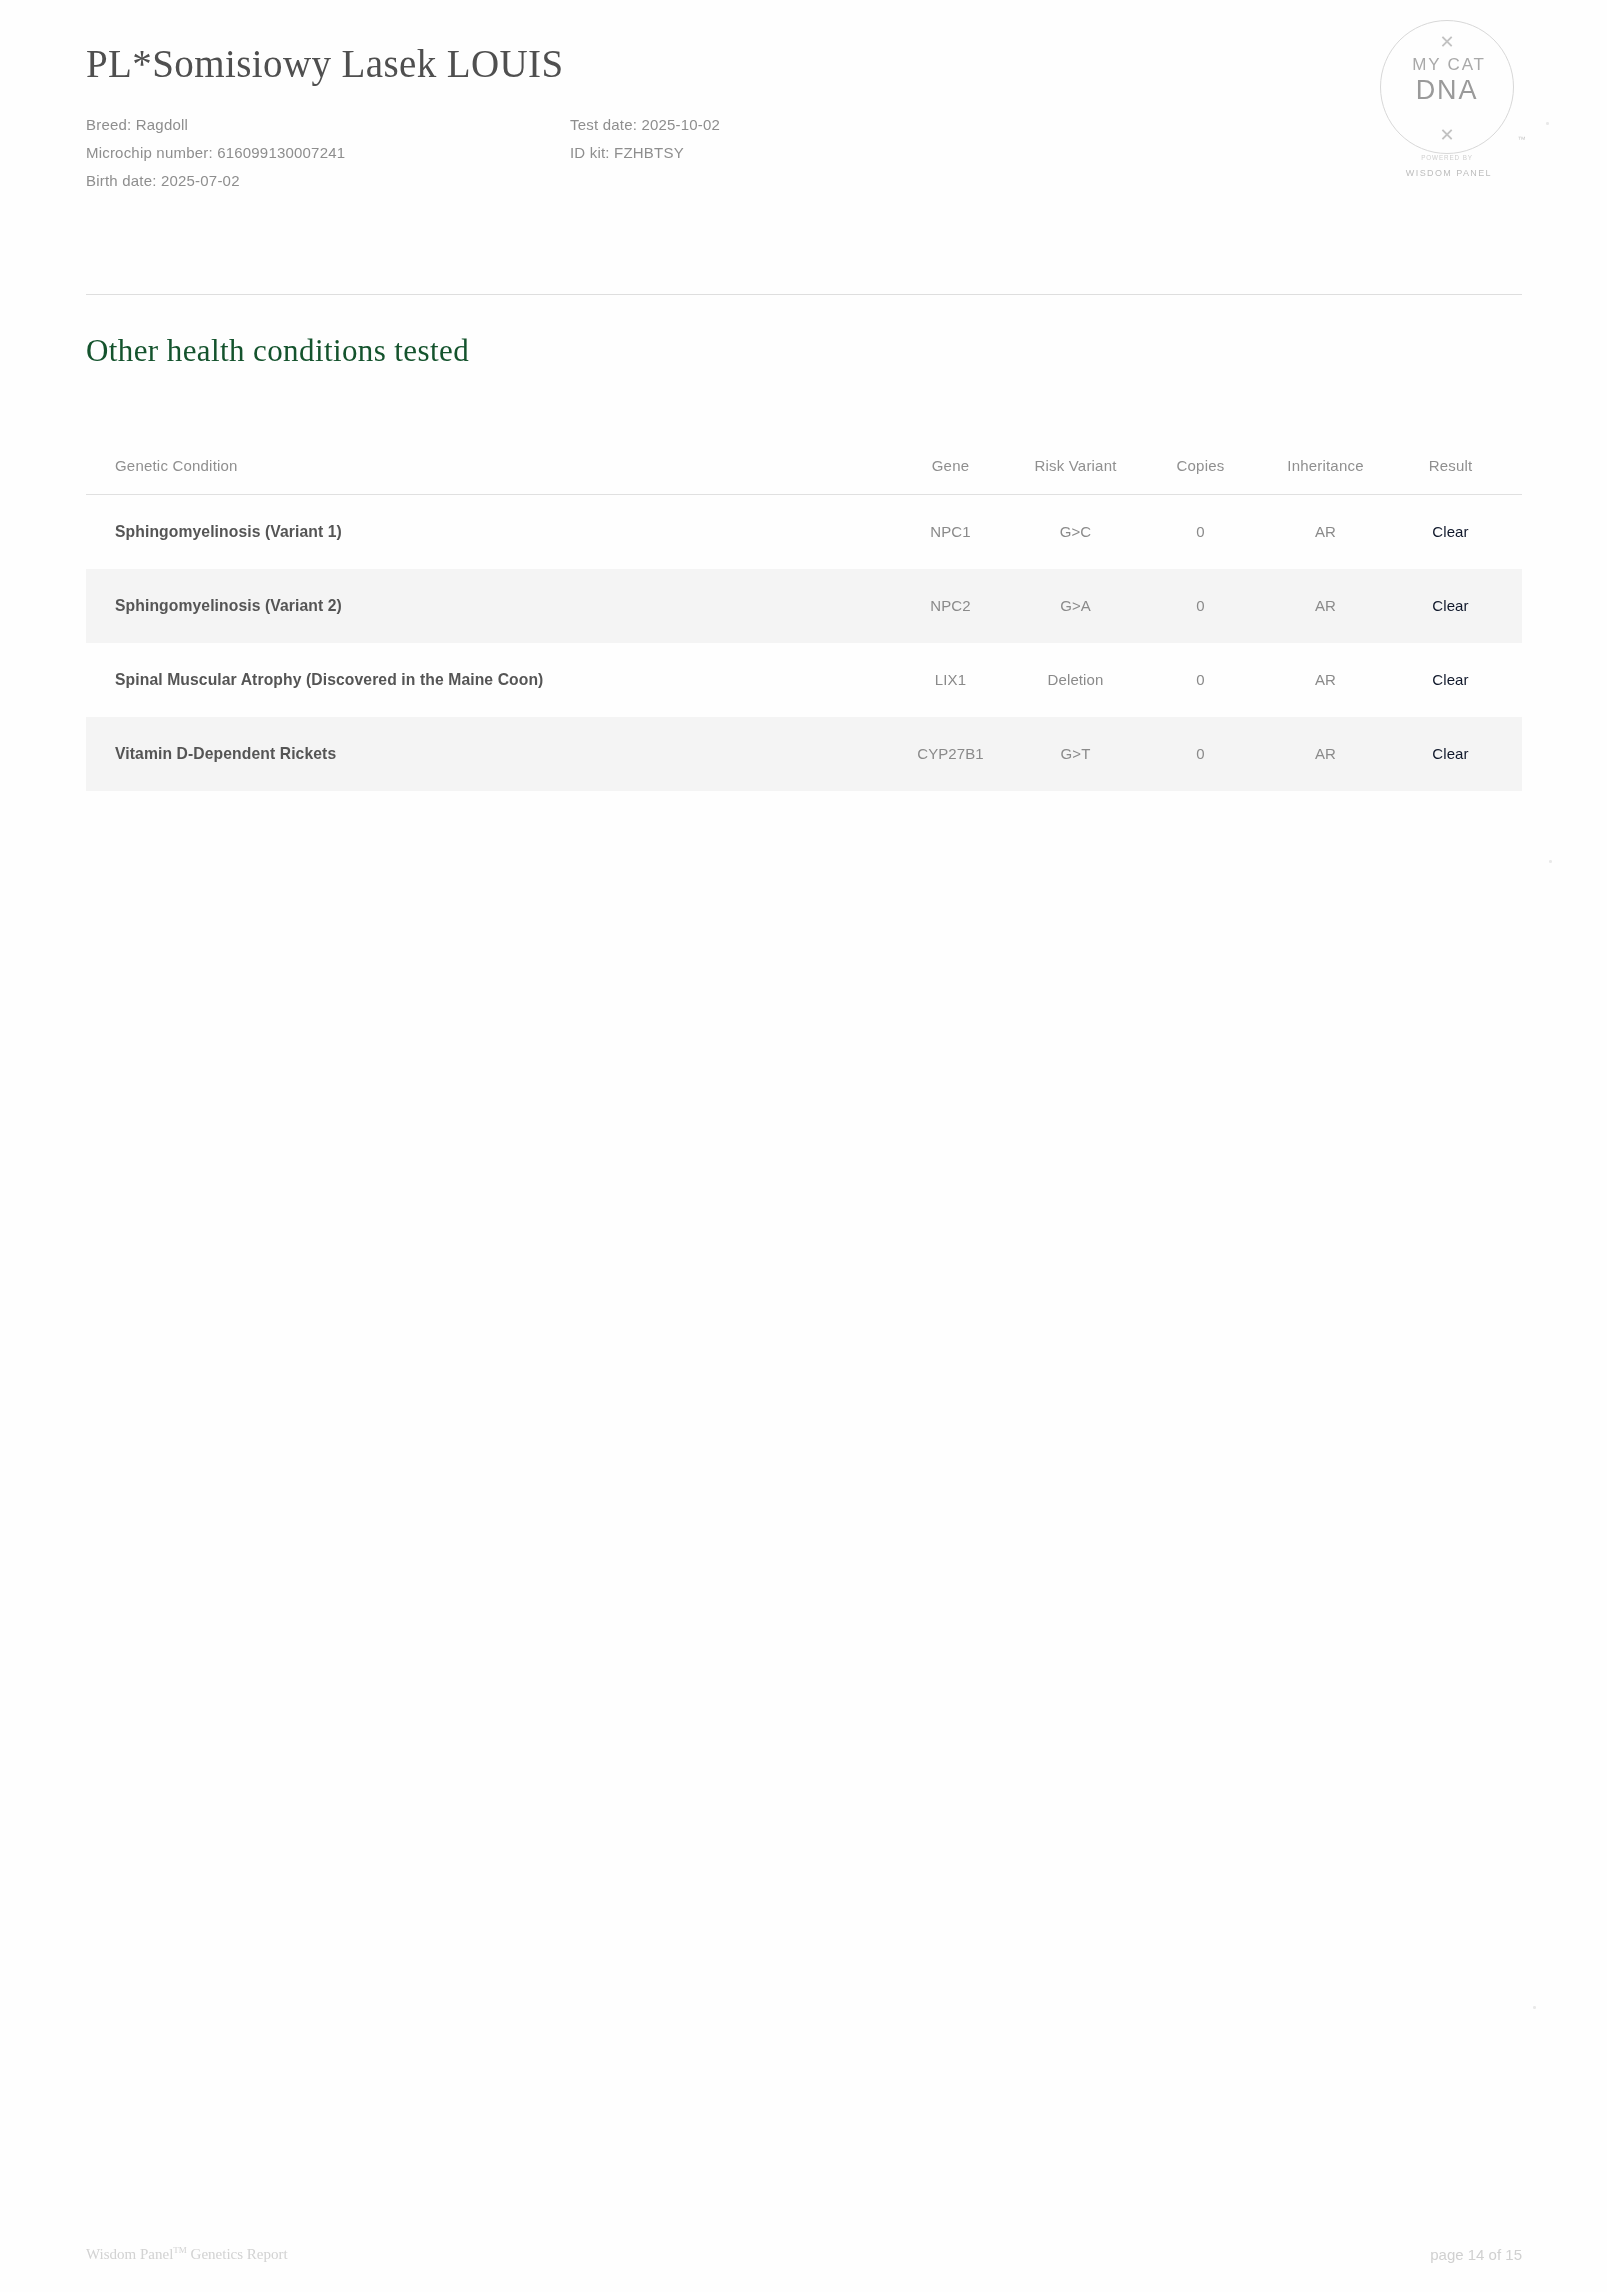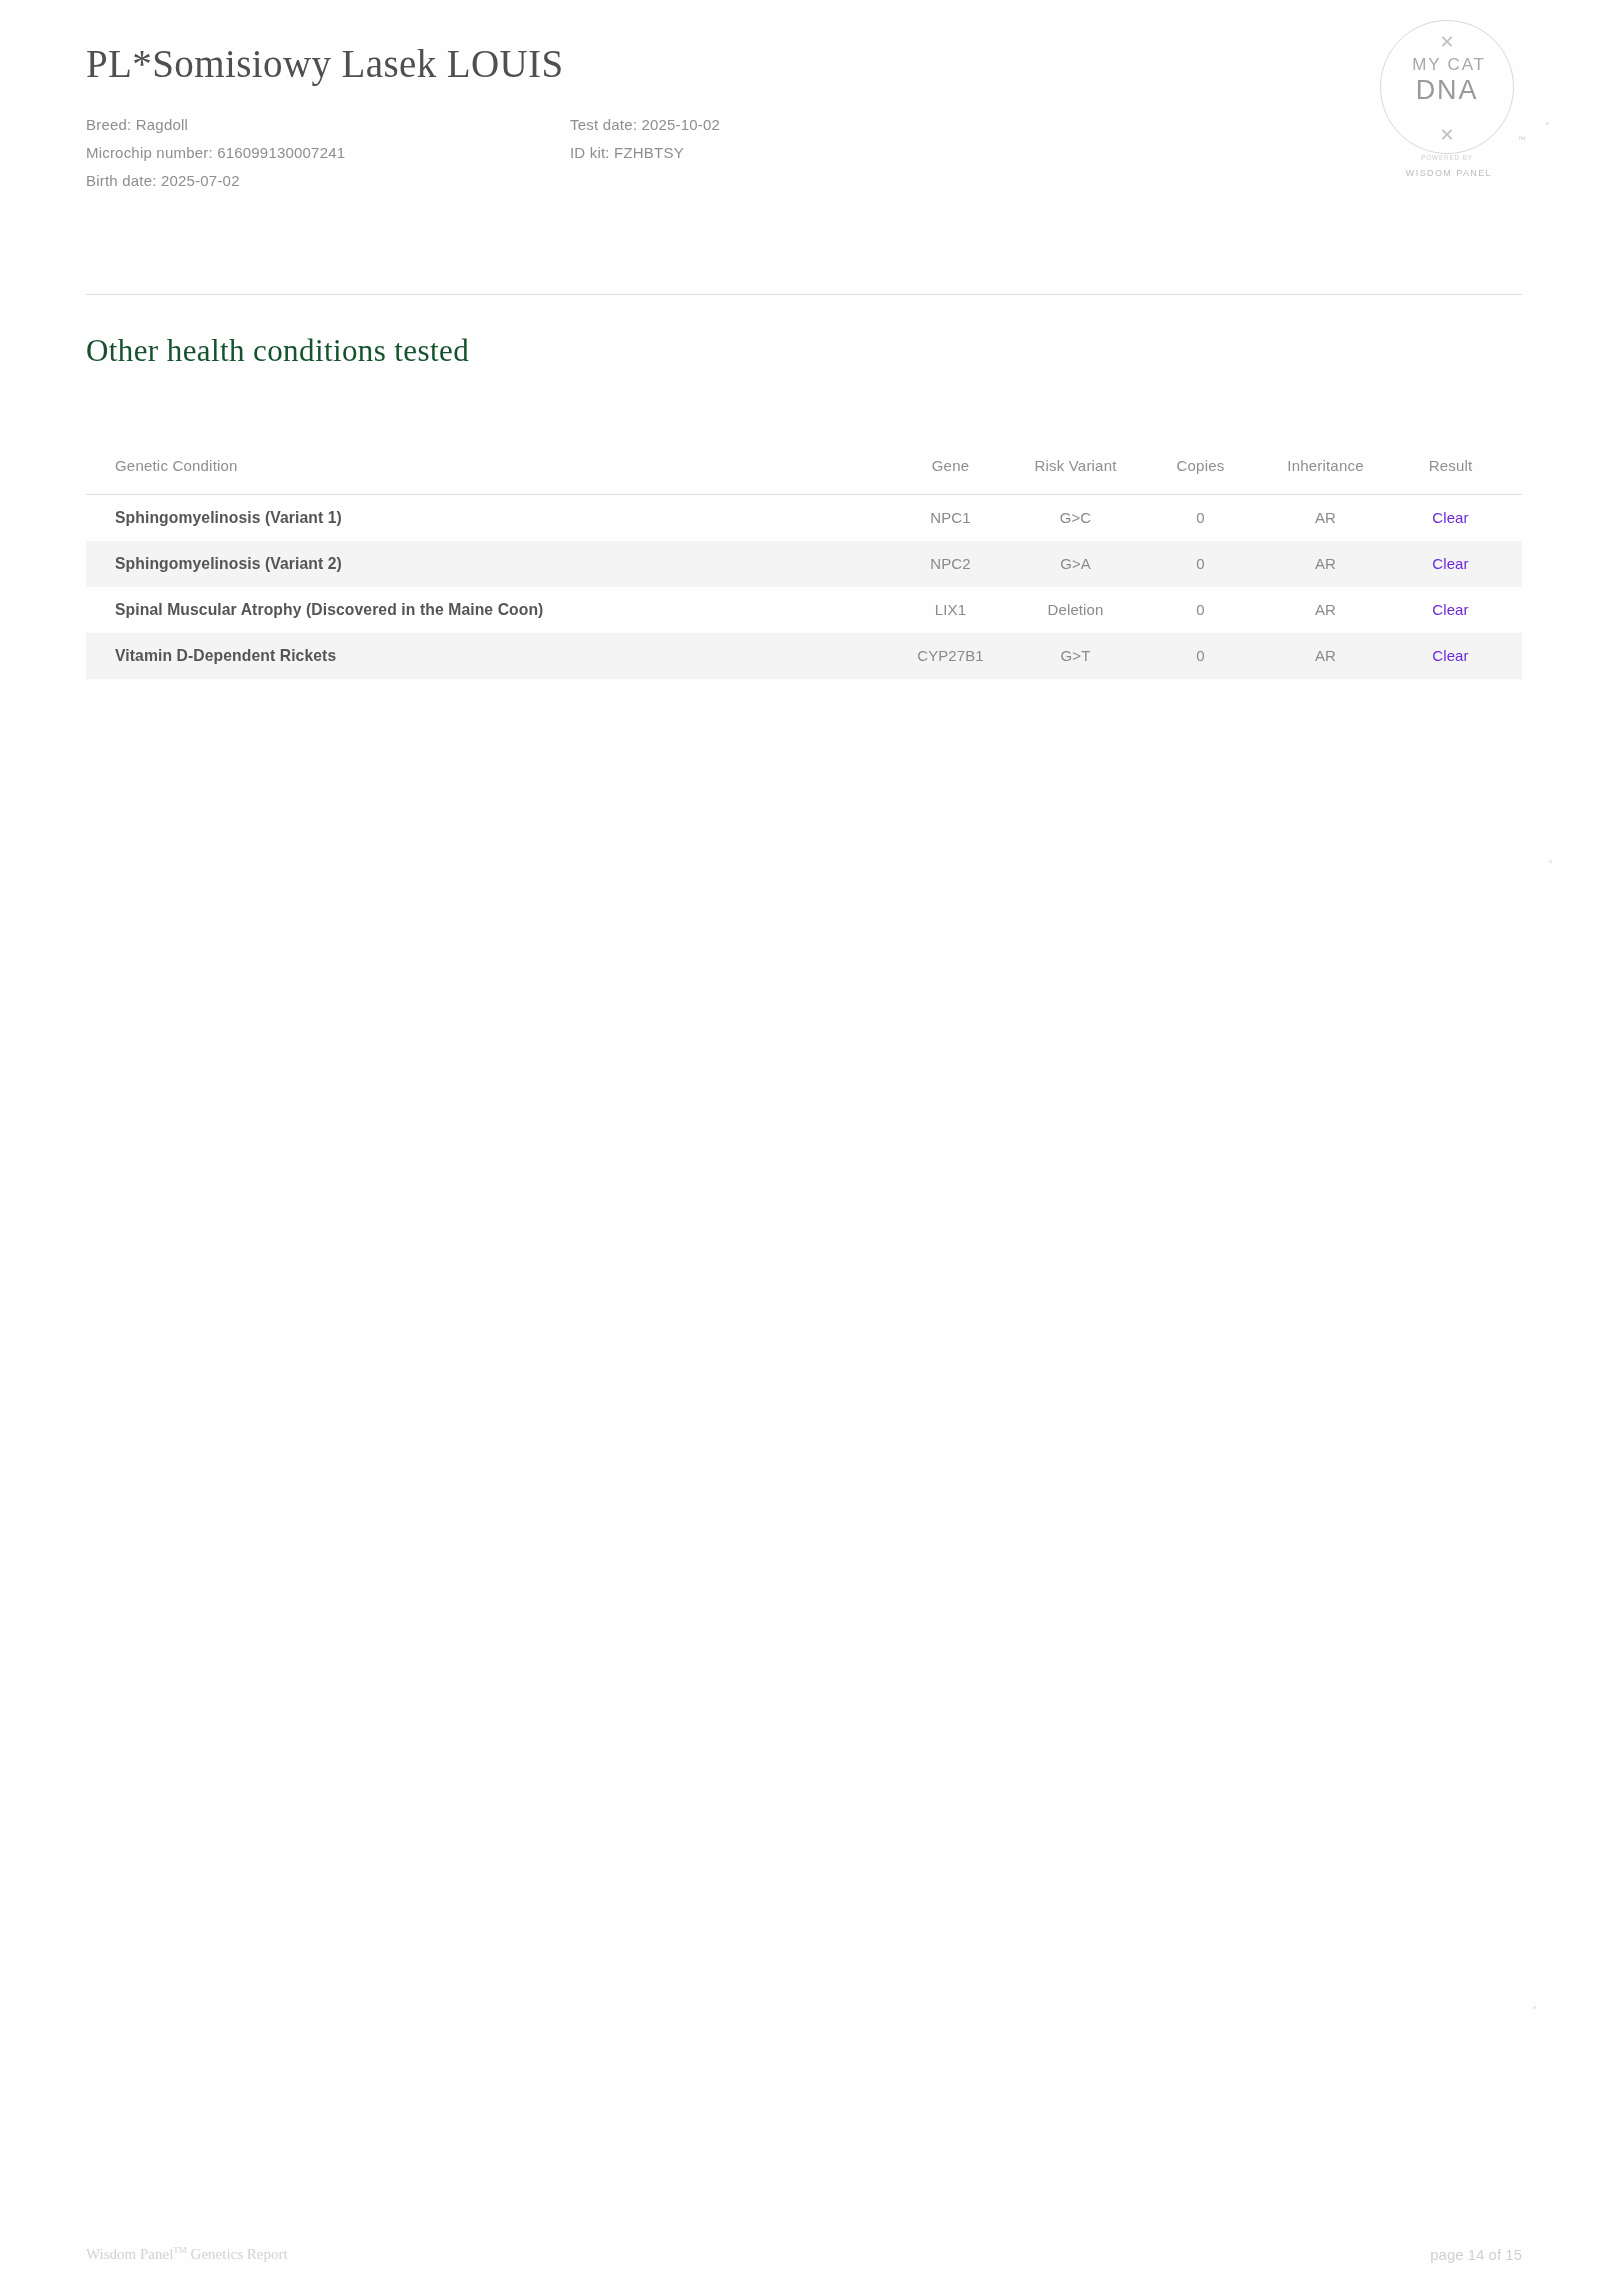--- a/index.html
+++ b/index.html
@@ -159,40 +159,40 @@
     white-space: nowrap;
   }
   table.conditions thead th.th-condition { text-align: left; padding-left: 29px; }
   table.conditions thead th.th-gene { text-align: center; width: 107px; }
   table.conditions thead th.th-variant { text-align: center; width: 143px; }
   table.conditions thead th.th-copies { text-align: center; width: 107px; }
   table.conditions thead th.th-inherit { text-align: center; width: 143px; }
   table.conditions thead th.th-result { text-align: center; width: 107px; padding-right: 18px; }
 
   table.conditions tbody td {
-    padding: 14px 0;
+    padding: 28px 0;
     color: #6d6d6d;
     letter-spacing: 0.1px;
     vertical-align: middle;
   }
   table.conditions tbody td.c-name {
     text-align: left;
     padding-left: 29px;
     color: #555555;
     font-weight: 700;
     font-size: 15.7px;
   }
   table.conditions tbody td.c-center {
     text-align: center;
     color: #8a8a8a;
     font-size: 15px;
   }
   table.conditions tbody td.c-result {
     text-align: center;
-    color: #6d28d9;
+    color: #0f172a;
     font-size: 15px;
     padding-right: 18px;
   }
   table.conditions tbody tr.alt {
     background: #f4f4f4;
   }
 
   
   .footer-left {
     position: absolute;

